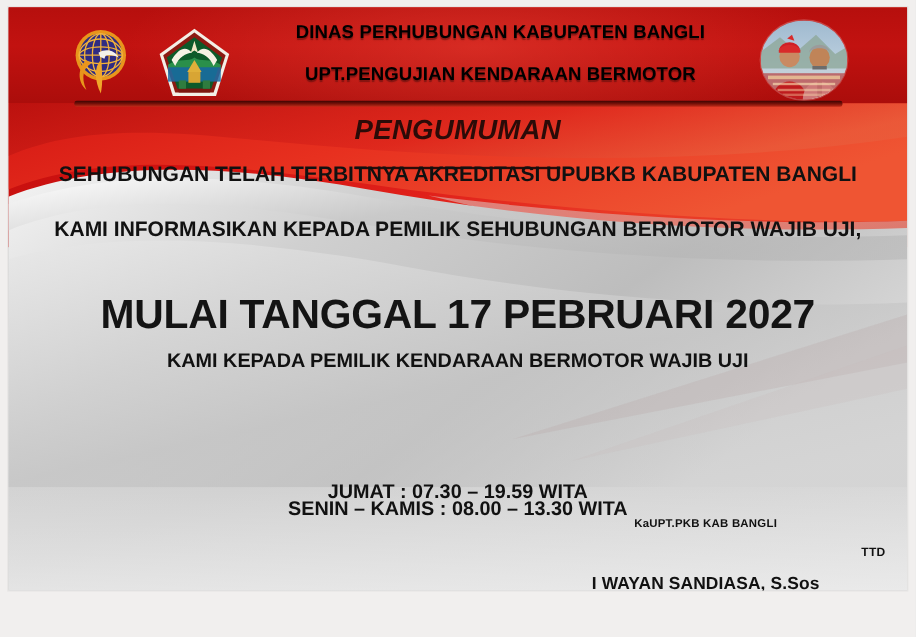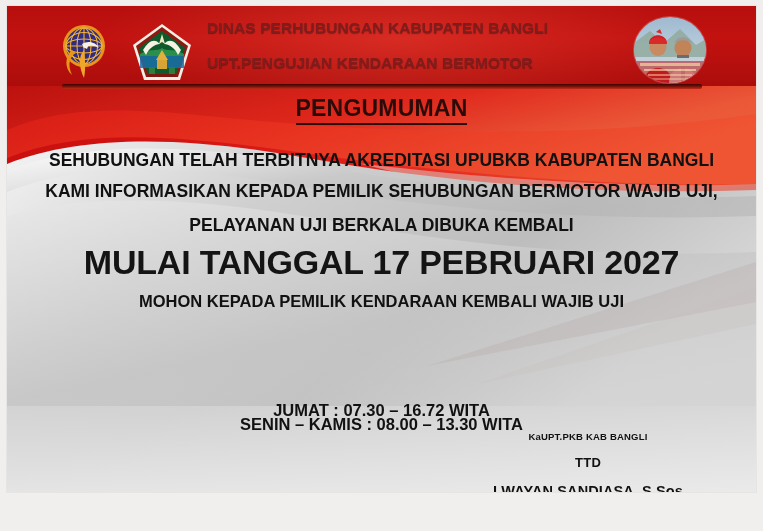--- a/index.html
+++ b/index.html
@@ -142,21 +142,22 @@
     border-radius: 50%;
     overflow: hidden;
     box-shadow: 0 0 0 1px rgba(255,255,255,0.22);
   }
 
   .header-titles {
     position: absolute;
     left: 200px;
     top: 13px;
     width: 420px;
-    color: #7f1d1d;
+    text-align: center;
+    color: #000000;
   }
   .header-titles .line {
     font-size: 15.5px;
     font-weight: bold;
     letter-spacing: 0.1px;
     line-height: 1.15;
     text-shadow: 0 1px 1px rgba(0,0,0,0.35);
   }
   .header-titles .line2 { margin-top: 17px; }
 
@@ -174,33 +175,34 @@
     left: 0; top: 89px;
     width: 100%;
     text-align: center;
     font-size: 23px;
     font-weight: bold;
     color: #2b0b08;
     letter-spacing: 0.2px;
   }
   .announce-title span {
     border-bottom: 2.5px solid #2b0b08;
-    padding-bottom: 2px;
+    padding-bottom: 18px;
+    font-style: italic;
   }
 
   .para {
     position: absolute;
     left: 0;
     width: 100%;
     text-align: center;
     color: #111111;
     font-weight: bold;
   }
 
-  .line-akreditasi { top: 144px; font-size: 17.5px; }
+  .line-akreditasi { top: 129px; font-size: 17.5px; }
   .line-informasi  { top: 175px; font-size: 17.5px; }
   .line-pelayanan  { top: 209px; font-size: 17.5px; }
 
   .line-mulai {
     top: 237px;
     font-size: 34px;
     letter-spacing: -0.2px;
     color: #141414;
   }
 
@@ -218,24 +220,25 @@
     width: 300px;
     text-align: center;
     color: #111111;
   }
   .sig-role {
     font-size: 9.5px;
     font-weight: bold;
     letter-spacing: 0.2px;
   }
   .sig-ttd {
-    font-size: 13px;
+    font-size: 10px;
     font-weight: bold;
     margin-top: 13px;
     letter-spacing: 0.3px;
+    text-align: right;
   }
   .sig-name {
     font-size: 14.5px;
     font-weight: bold;
     margin-top: 13px;
     letter-spacing: 0.1px;
   }
 </style>
 </head>
 <body>
@@ -381,30 +384,29 @@
     <div class="content">
 
       <div class="announce-title">
         <span>PENGUMUMAN</span>
       </div>
 
       <div class="para line-akreditasi">SEHUBUNGAN TELAH TERBITNYA AKREDITASI UPUBKB KABUPATEN BANGLI</div>
 
       <div class="para line-informasi">KAMI INFORMASIKAN KEPADA PEMILIK SEHUBUNGAN BERMOTOR WAJIB UJI,</div>
 
-      <div class="para line-pelayanan">PELAYANAN UJI BERKALA DIBUKA KEMBALI</div>
 
       <div class="para line-mulai">MULAI TANGGAL 17 PEBRUARI 2027</div>
 
-      <div class="para line-mohon">MOHON KEPADA PEMILIK KENDARAAN KEMBALI WAJIB UJI</div>
+      <div class="para line-mohon">KAMI KEPADA PEMILIK KENDARAAN BERMOTOR WAJIB UJI</div>
 
 
       <div class="para line-senin">SENIN – KAMIS : 08.00 – 13.30 WITA</div>
 
-      <div class="para line-jumat">JUMAT : 07.30 – 16.72 WITA</div>
+      <div class="para line-jumat">JUMAT : 07.30 – 19.59 WITA</div>
 
       <div class="signature">
         <div class="sig-role">KaUPT.PKB KAB BANGLI</div>
         <div class="sig-ttd">TTD</div>
         <div class="sig-name">I WAYAN SANDIASA, S.Sos</div>
       </div>
 
     </div>
   </div>
 </div>

